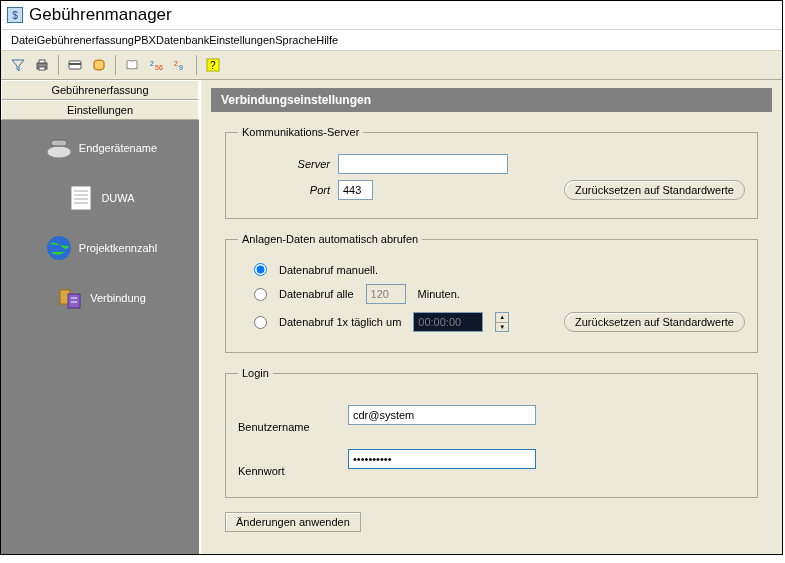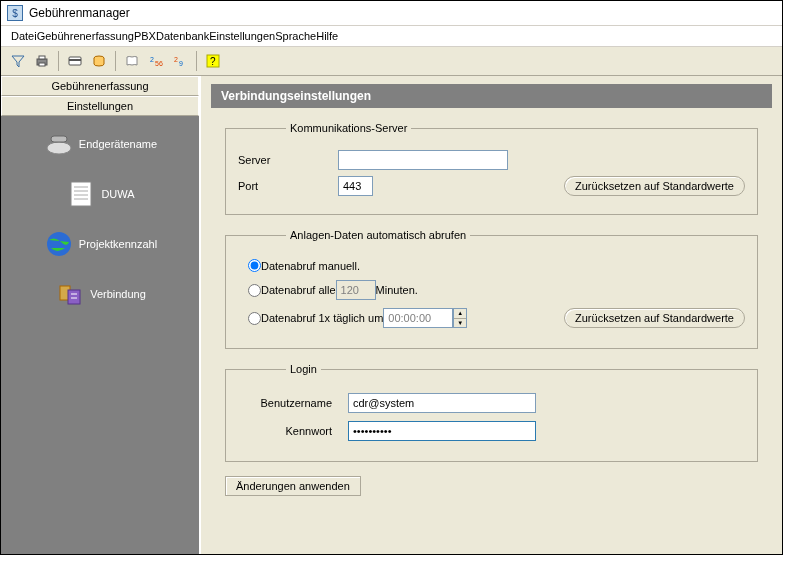--- a/index.html
+++ b/index.html
@@ -1,52 +1,52 @@
 <!DOCTYPE html>
 <html><head>
 <meta charset="utf-8">
 <style>
 * { box-sizing: border-box; margin: 0; padding: 0; }
 body { font-family: Tahoma, Arial, sans-serif; font-size: 11px; background: #fff; width: 785px; height: 563px; overflow: hidden; }
 .window { border: 1px solid #000; width: 783px; height: 555px; display: flex; flex-direction: column; }
 .titlebar { display: flex; align-items: center; padding: 4px 6px; background: #fff; border-bottom: 1px solid #d4d0c8; }
 .titlebar .icon { width: 16px; height: 16px; border: 1px solid #3a6ea5; background: #c6dcf0; display: flex; align-items: center; justify-content: center; font-size: 10px; color: #1a4d8f; margin-right: 6px; }
-.titlebar .title { font-size: 12px; }
+.titlebar .title { font-size: 17px; }
 .menubar { display: flex; gap: 0; padding: 4px 10px; border-bottom: 1px solid #d4d0c8; }
 .menubar span { cursor: default; }
 .toolbar { display: flex; align-items: center; padding: 3px 6px; background: #ece9d8; border-bottom: 1px solid #aca899; gap: 2px; }
 .tbtn { width: 22px; height: 22px; display: flex; align-items: center; justify-content: center; border: 1px solid transparent; }
 .tsep { width: 1px; height: 20px; background: #aca899; margin: 0 3px; }
 .content { display: flex; flex: 1; overflow: hidden; }
 .sidebar { width: 200px; background: #808080; border-right: 2px solid #fff; display: flex; flex-direction: column; }
 .tabhdr { background: #ece9d8; border: 1px solid #fff; border-bottom: 1px solid #aca899; text-align: center; padding: 3px 0; font-size: 11px; cursor: default; }
 .tabhdr.active { background: #ece9d8; }
 .sidebar-items { flex: 1; padding: 12px 0; display: flex; flex-direction: column; align-items: center; gap: 18px; }
 .side-item { display: flex; flex-direction: row; align-items: center; gap: 4px; color: #fff; cursor: default; text-align: center; }
 .side-item .icn { width: 32px; height: 32px; display: flex; align-items: center; justify-content: center; }
 .main { flex: 1; background: #ece9d8; display: flex; flex-direction: column; padding: 8px 10px; }
 .panel-header { background: #808080; color: #fff; font-weight: bold; padding: 5px 10px; font-size: 12px; }
 .panel-body { background: #ece9d8; padding: 14px 14px 10px 14px; flex: 1; }
 fieldset { border: 1px solid #aca899; padding: 10px 12px 12px 12px; margin-bottom: 14px; }
-legend { padding: 0 4px; font-size: 11px; margin-left: 48px; }
+legend { padding: 0 4px; font-size: 11px; }
 .row { display: flex; align-items: center; margin: 6px 0; }
-.lbl { width: 100px; padding-right: 8px; }
+.lbl { width: 100px; text-align: right; padding-right: 8px; font-style: italic; }
 input[type="text"], input[type="password"] { border: 1px solid #7f9db9; padding: 2px 4px; font-family: inherit; font-size: 11px; height: 20px; }
 .serverfield { width: 170px; }
 .portfield { width: 35px; }
 .interval { width: 40px; background: #ece9d8; color: #808080; }
-.timefield { width: 70px; background: #ffffff; color: #808080; }
+.timefield { width: 70px; background: #0f172a; color: #808080; }
 button.win { background: #ece9d8; border: 1px solid #aca899; padding: 3px 10px; font-family: inherit; font-size: 11px; cursor: default; box-shadow: inset 1px 1px 0 #fff; }
 .btn-right { margin-left: auto; border-radius: 10px; }
-.radio-row { display: flex; align-items: center; margin: 8px 0 8px 10px; gap: 0; }
+.radio-row { display: flex; align-items: center; margin: 8px 0 8px 16px; gap: 12px; }
 .spinner { display: inline-flex; flex-direction: column; border: 1px solid #7f9db9; height: 20px; width: 14px; }
 .spinner div { flex: 1; background: #ece9d8; font-size: 6px; text-align: center; line-height: 8px; border-bottom: 1px solid #aca899; }
 .spinner div:last-child { border-bottom: none; }
 .login-row { display: flex; align-items: center; margin: 8px 0; }
-.login-lbl { width: 110px; text-align: right; padding-right: 16px; }
+.login-lbl { width: 110px; padding-right: 16px; margin-top: 24px; }
 .login-input { width: 188px; }
 .apply-row { margin-top: 4px; }
 svg { display: block; }
 </style>
 </head>
 <body>
 
 <div class="window">
   <div class="titlebar">
     <span class="icon">$</span>

